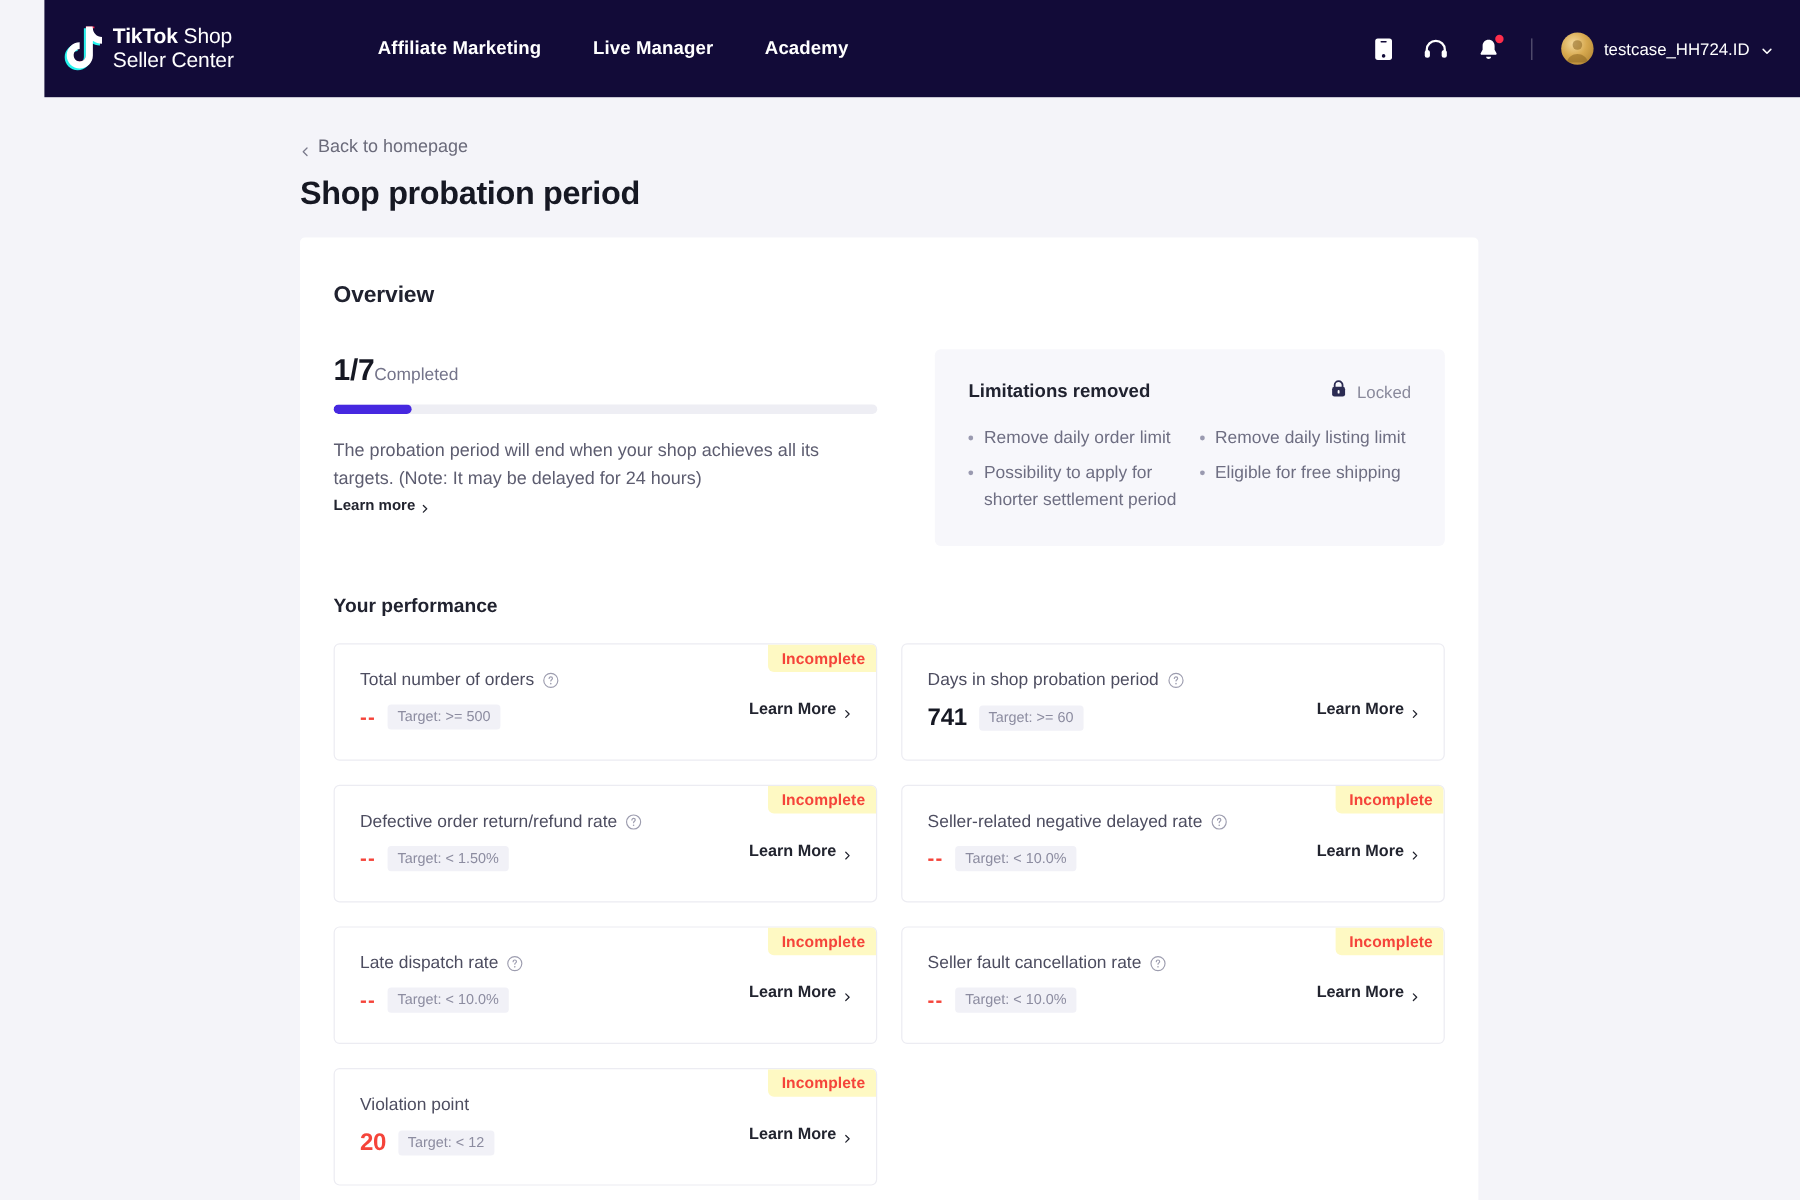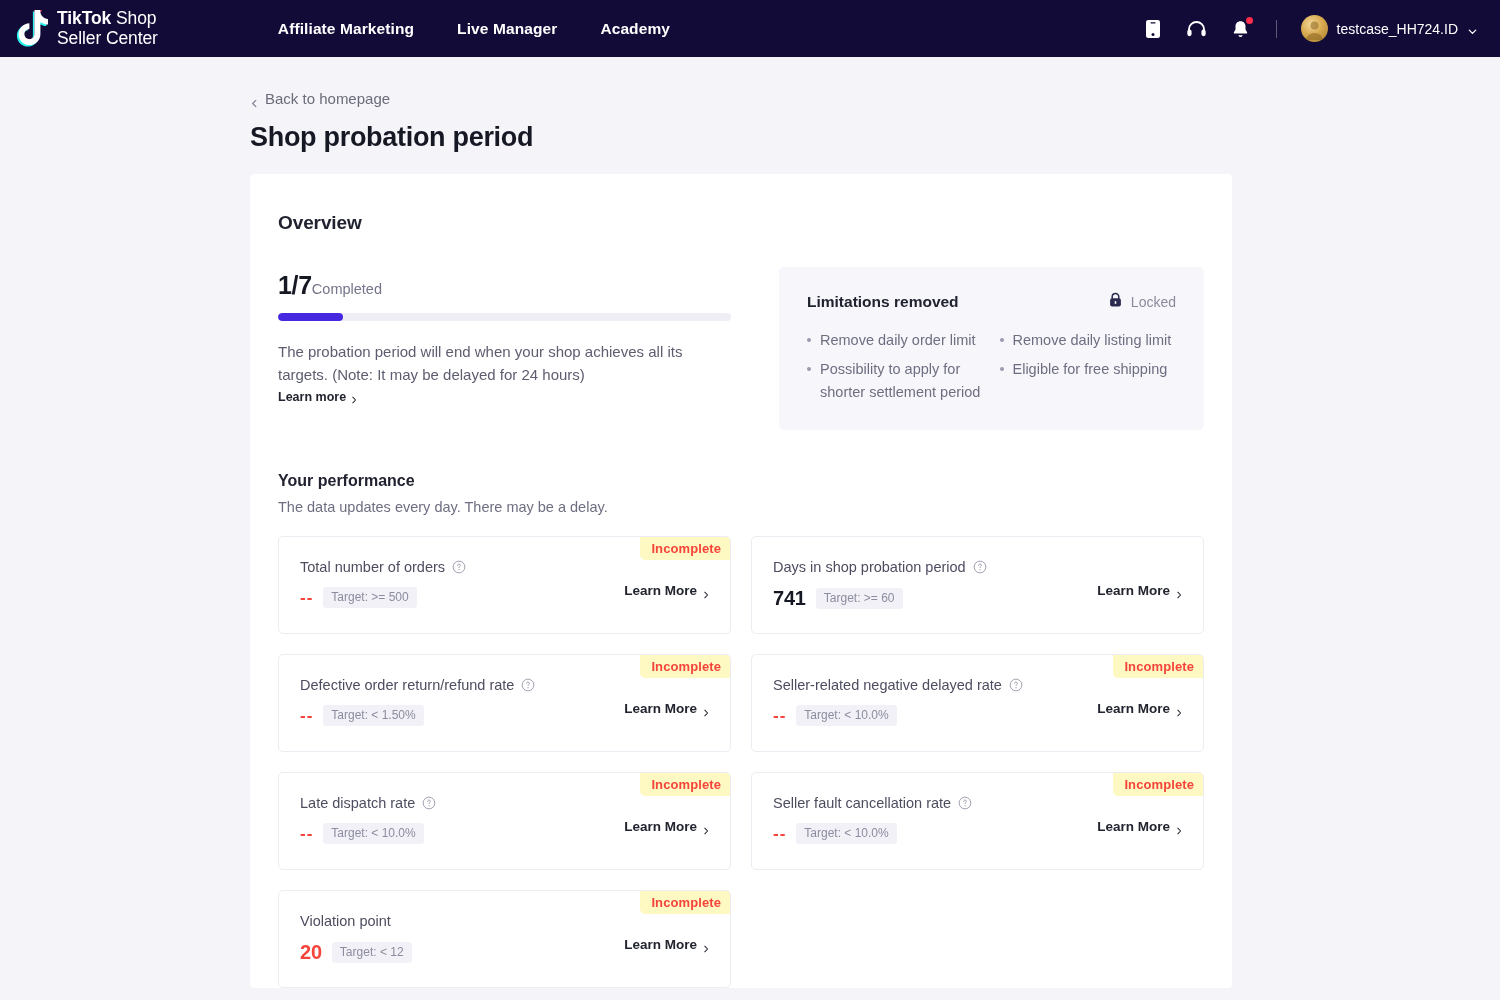--- a/index.html
+++ b/index.html
@@ -12,26 +12,27 @@
 
   body {
     font-family: "Liberation Sans", sans-serif;
     background: #f4f4f9;
     color: #161823;
     -webkit-font-smoothing: antialiased;
   }
 
   
   .topbar {
-    height: 57px;
+    height: 81px;
     background: #120b38;
     display: flex;
     align-items: center;
     padding: 0 18px 0 10px;
     position: relative;
+    margin-left: 37px;
   }
 
   .logo-block {
     display: flex;
     align-items: center;
     gap: 7px;
     padding-left: 4px;
     flex: 0 0 auto;
   }
   .logo-note { width: 36px; height: 40px; flex: 0 0 auto; }
@@ -470,21 +471,20 @@
           <div class="limit-item">
             <span class="limit-dot"></span>
             <span>Eligible for free shipping</span>
           </div>
         </div>
       </div>
     </div>
 
     <div class="perf-head">
       <div class="perf-title">Your performance</div>
-      <div class="perf-sub">The data updates every day. There may be a delay.</div>
     </div>
 
     <div class="cards-grid" id="cards-grid">
         <div class="metric-card">
           <span class="badge">Incomplete</span>
           <div class="metric-label-row">
             <span class="metric-label">Total number of orders</span>
             <span class="help-icon"><svg width="14" height="14" viewBox="0 0 16 16" fill="none" xmlns="http://www.w3.org/2000/svg">
                 <circle cx="8" cy="8" r="6.7" stroke="#9d9daf" stroke-width="1.1"></circle>
                 <path d="M6.4 6.2c0-.9.7-1.6 1.6-1.6s1.6.7 1.6 1.6c0 1.1-1.6 1.2-1.6 2.4" stroke="#9d9daf" stroke-width="1.1" stroke-linecap="round"></path>

